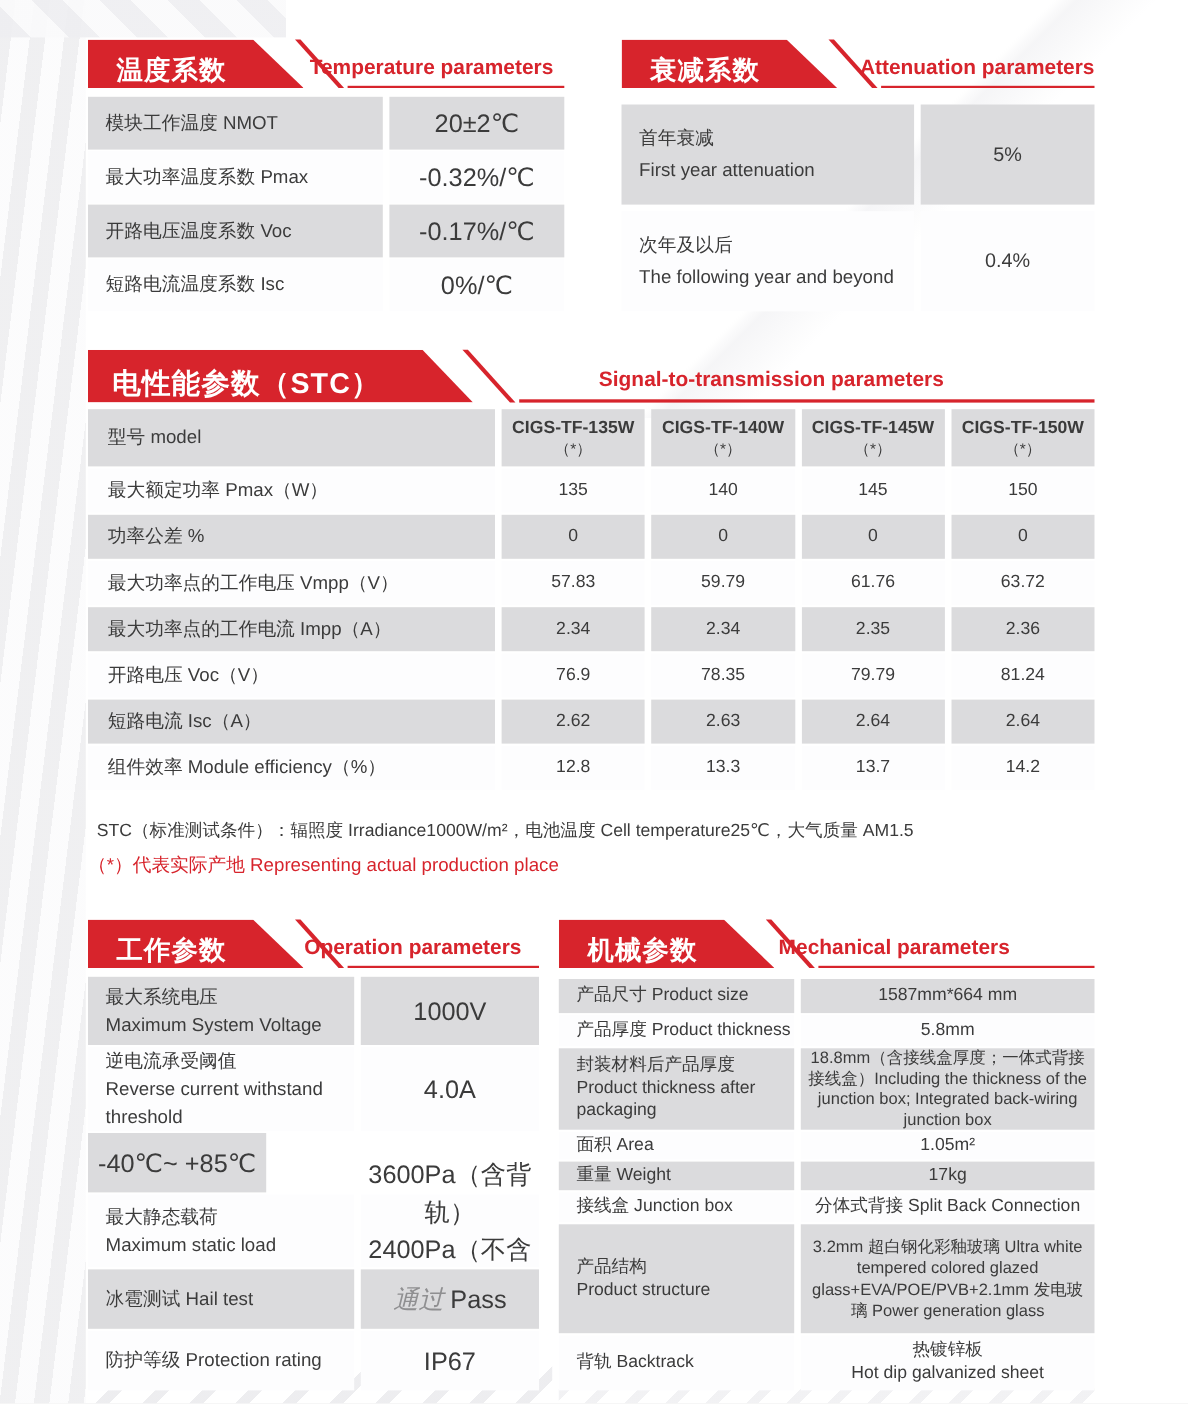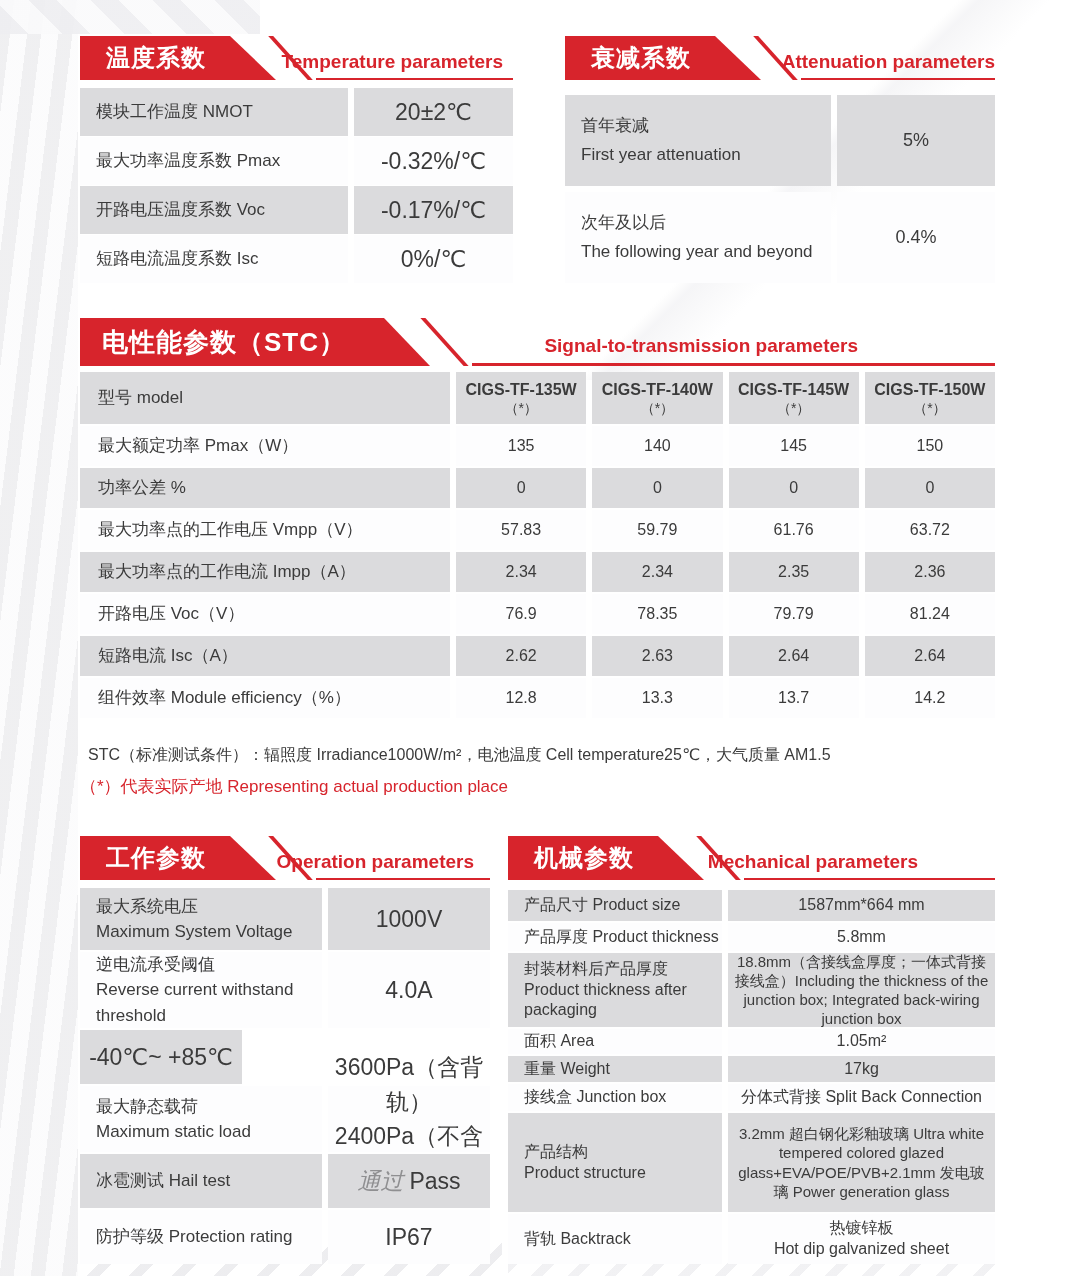--- a/index.html
+++ b/index.html
@@ -26,21 +26,21 @@
     background:repeating-linear-gradient(135deg,#ececef 0 8px,transparent 8px 26px);opacity:.7;}
   .bg-swath{position:absolute;left:520px;top:-40px;width:620px;height:420px;
     background:linear-gradient(135deg,transparent 46%,#f3f3f5 48%,transparent 55%);opacity:.8;}
 
   .sec{position:absolute;}
   
   .banner{position:relative;height:44px;}
   .flag{
     position:absolute;left:0;top:0;height:100%;width:196px;background:var(--red);
     clip-path:polygon(0 0,calc(100% - 46px) 0,100% 100%,0 100%);
-    display:flex;align-items:center;padding-left:26px;
+    display:flex;align-items:flex-end;padding-left:26px;
   }
   .flag-text{color:#fff;font-weight:700;font-size:24px;letter-spacing:1px;white-space:nowrap;}
   .slash{position:absolute;left:208px;top:0;height:100%;width:5px;background:var(--red);transform:skewX(42deg);}
   .hline{position:absolute;left:236px;right:0;bottom:0;height:2px;background:var(--red);}
   .en-title{position:absolute;right:10px;bottom:7px;color:var(--red);font-weight:700;font-size:19px;white-space:nowrap;}
 
   
   .tbl{margin-top:8px;}
   .row{display:flex;gap:6px;margin-bottom:2px;}
   .cell{display:flex;align-items:center;}

